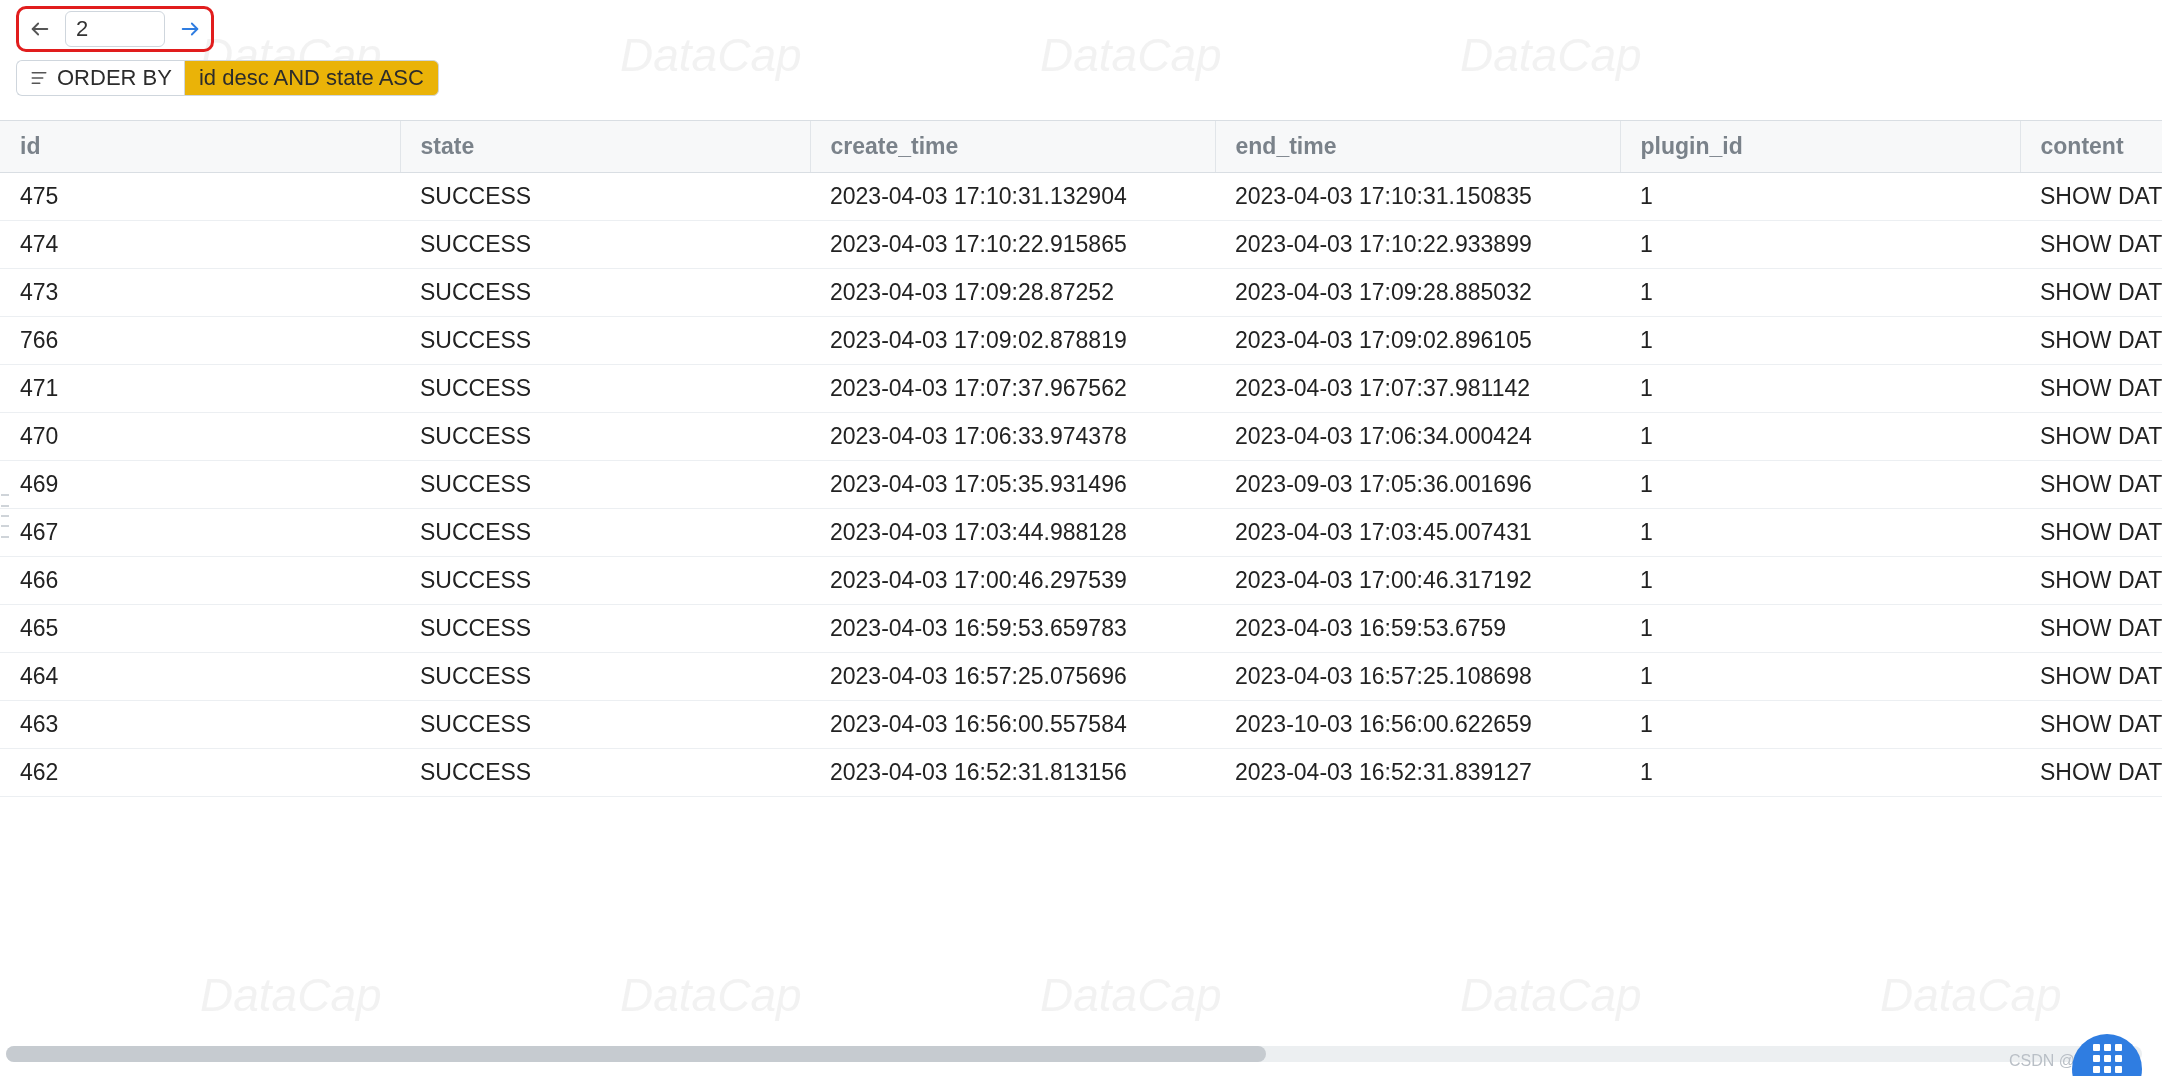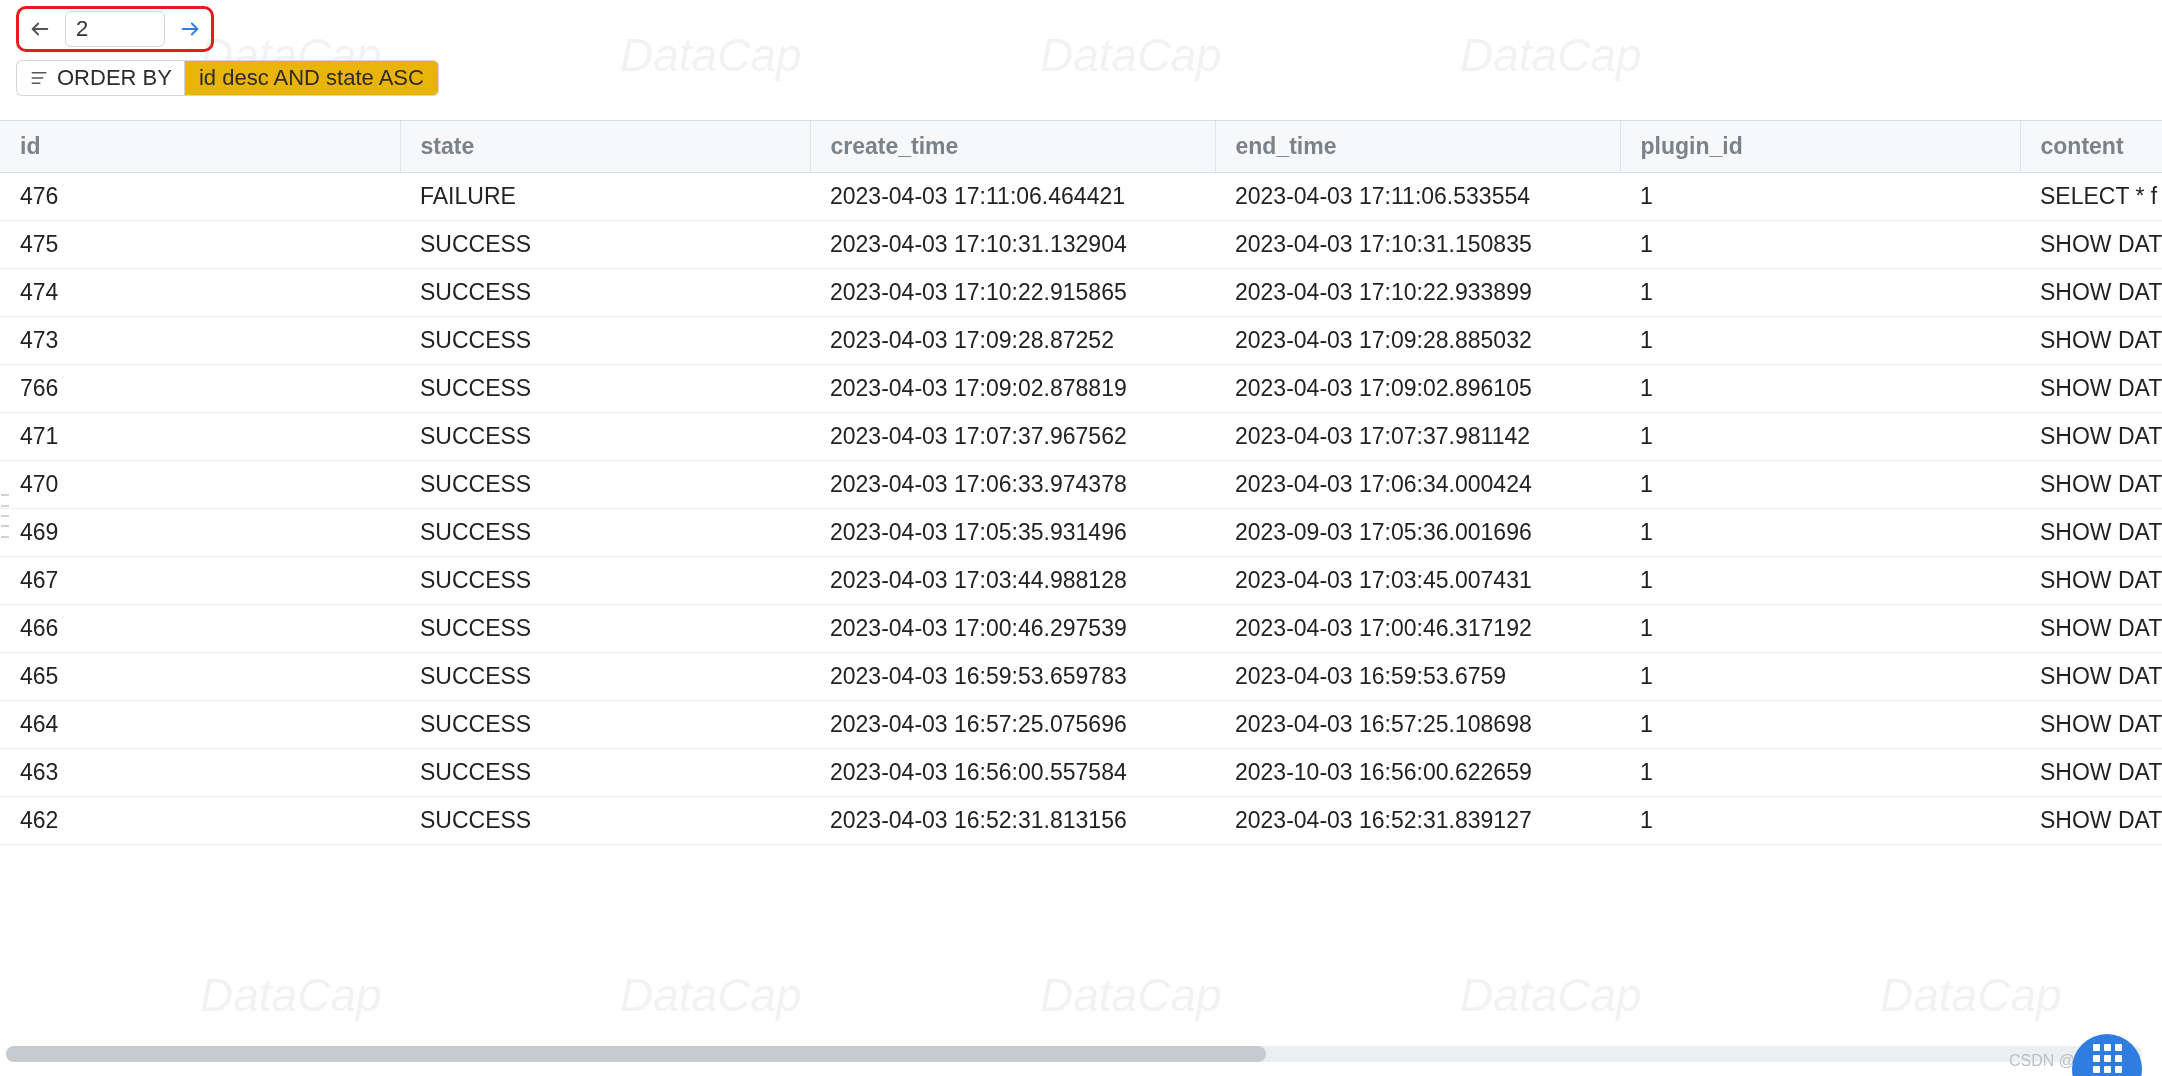--- a/index.html
+++ b/index.html
@@ -276,28 +276,20 @@
         <th>id</th>
         <th>state</th>
         <th>create_time</th>
         <th>end_time</th>
         <th>plugin_id</th>
         <th>content</th>
       </tr>
     </thead>
     <tbody id="tbody">
         <tr>
-          <td>476</td>
-          <td>FAILURE</td>
-          <td>2023-04-03 17:11:06.464421</td>
-          <td>2023-04-03 17:11:06.533554</td>
-          <td>1</td>
-          <td>SELECT * f</td>
-        </tr>
-        <tr>
           <td>475</td>
           <td>SUCCESS</td>
           <td>2023-04-03 17:10:31.132904</td>
           <td>2023-04-03 17:10:31.150835</td>
           <td>1</td>
           <td>SHOW DAT</td>
         </tr>
         <tr>
           <td>474</td>
           <td>SUCCESS</td>

